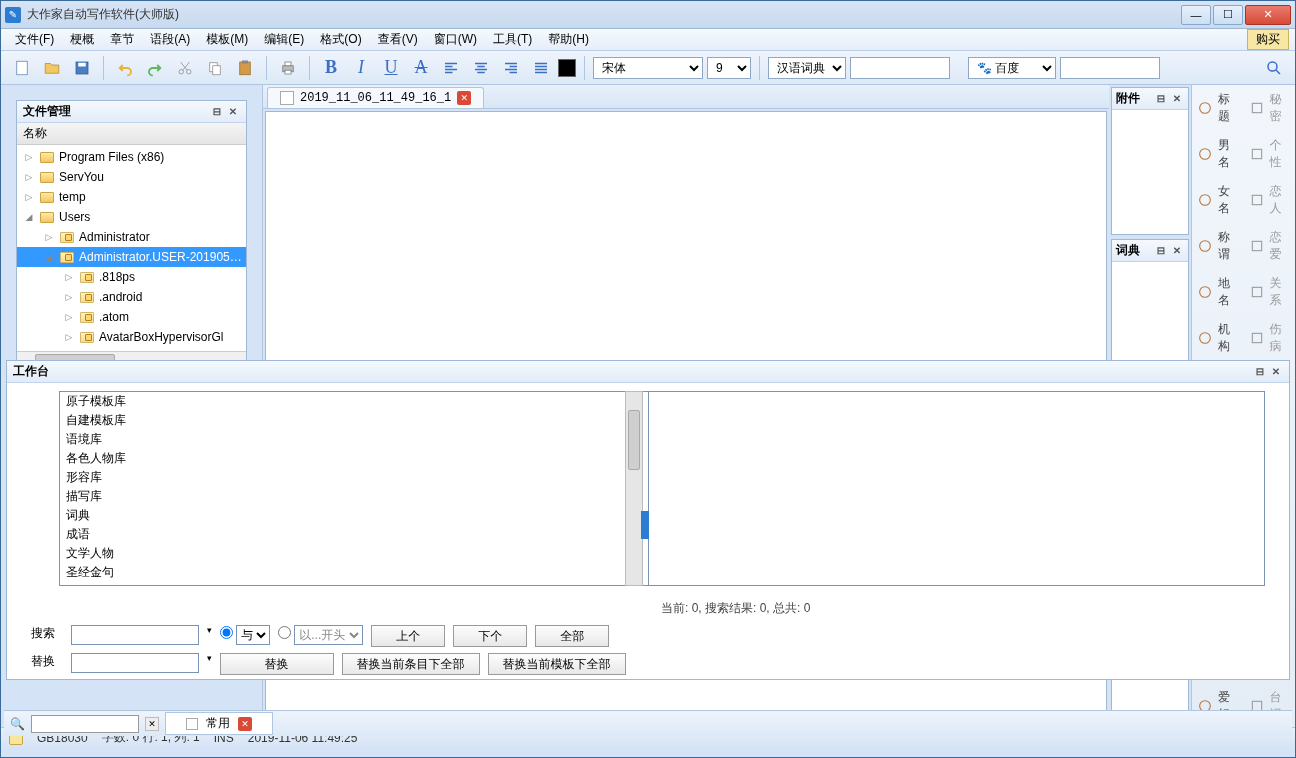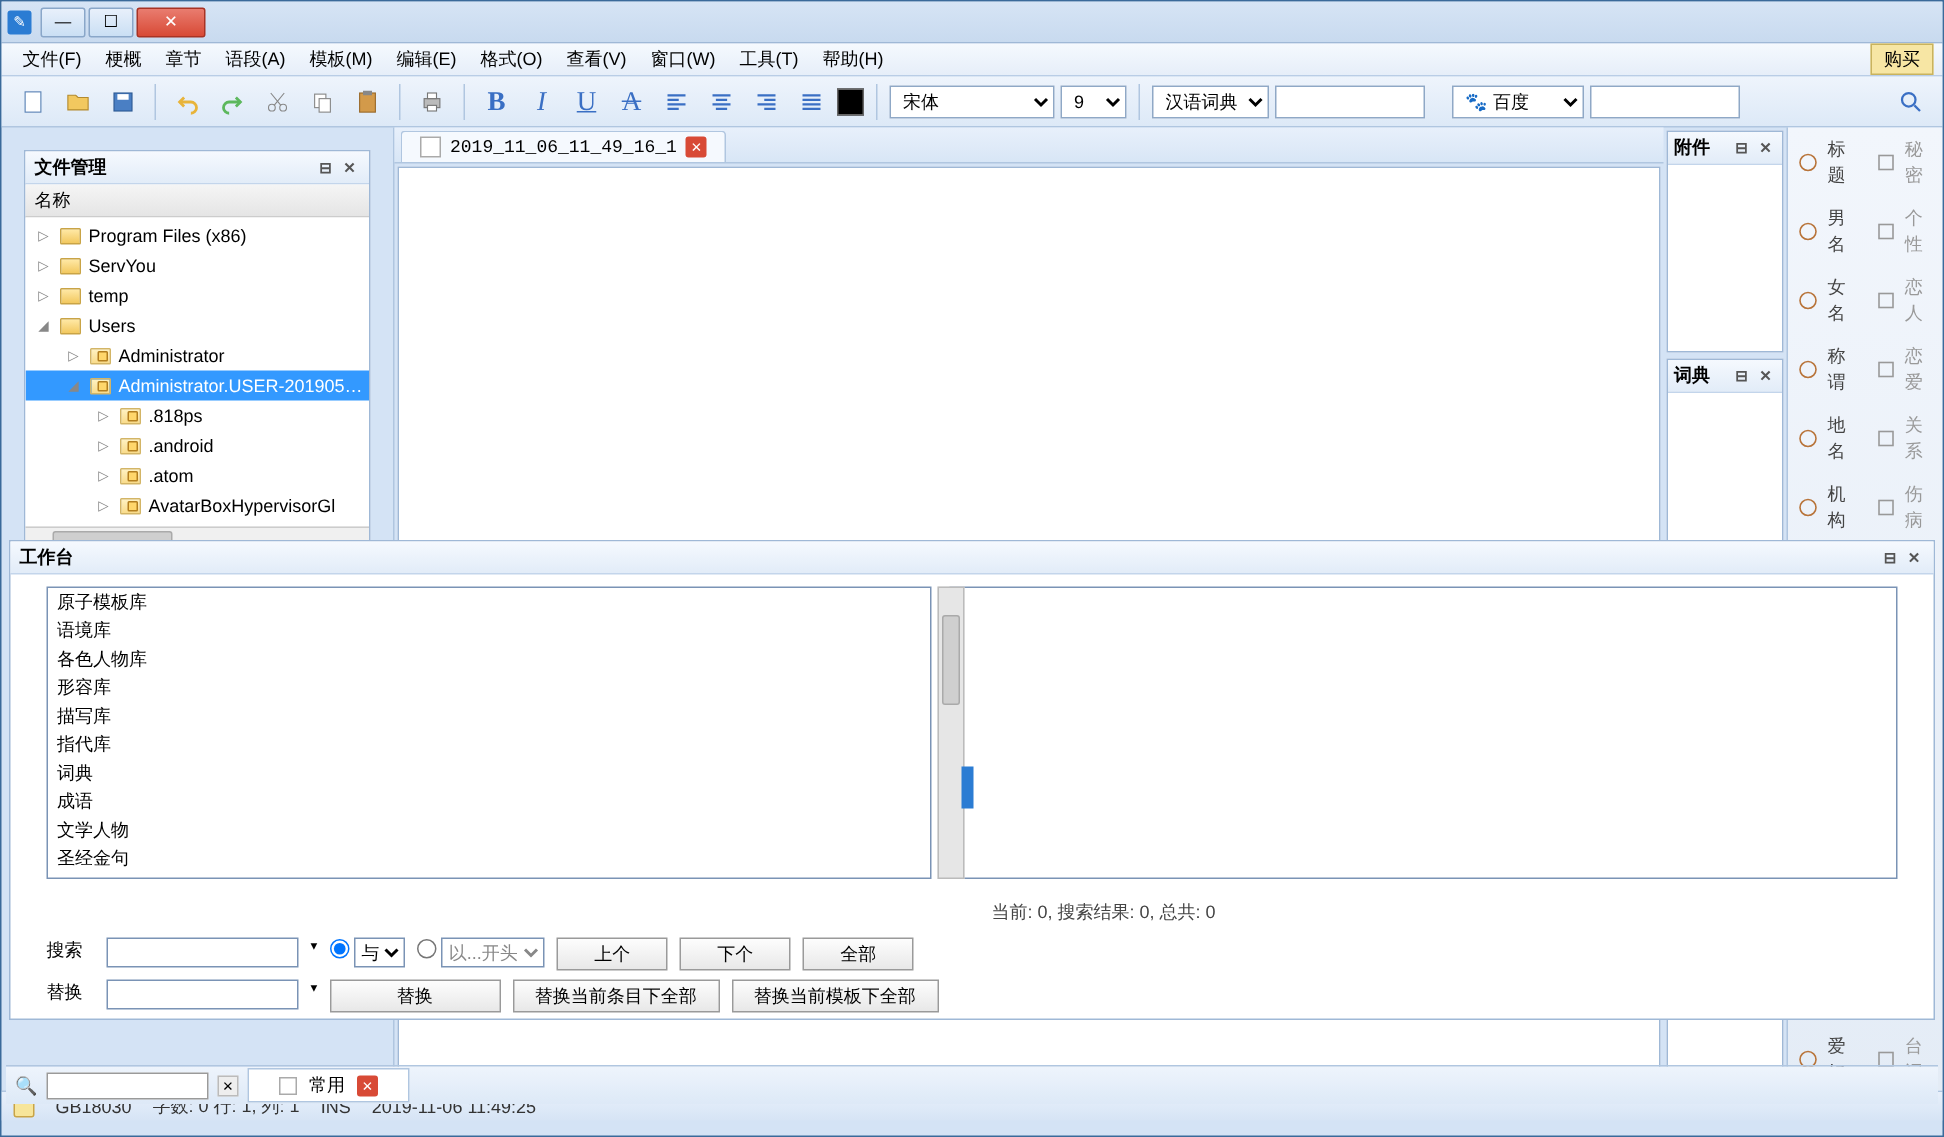--- a/index.html
+++ b/index.html
@@ -66,21 +66,21 @@
 .sbitem { width: 50%; padding: 6px 4px; display: flex; align-items: center; gap: 4px; cursor: pointer; }
 .sbicon { width: 18px; height: 18px; display: flex; align-items: center; justify-content: center; color: #b8743a; flex-shrink: 0; }
 .sbicon svg { width: 16px; height: 16px; stroke: #b8743a; fill: none; stroke-width: 1.6; }
 .sbicon.gray svg { stroke: #999; }
 .sblabel { color: #444; font-size: 12px; }
 .sblabel.gray { color: #999; }
 
 .workbench { height: 320px; border-top: 1px solid #9fb8d6; margin: 2px; background: #fff; display: flex; flex-direction: column; }
 .wb-body { flex: 1; display: flex; gap: 12px; padding: 8px 24px; }
 .wb-listwrap { position: relative; width: 590px; }
-.wb-list { width: 100%; height: 195px; border: 1px solid #7a93b5; background: #fff; overflow-y: scroll; }
+.wb-list { width: 100%; height: 195px; border: 1px solid #7a93b5; background: #fff; overflow-y: scroll; margin-left: 28px; }
 .wb-list .item { padding: 1px 6px; cursor: pointer; font-size: 12px; }
 .wb-vtrack { position: absolute; right: -22px; top: 0; width: 18px; height: 195px; background: #e6e6e6; border: 1px solid #bbb;}
 .wb-vthumb { position: absolute; top: 18px; left: 2px; width: 12px; height: 60px; background: #cfcfcf; border: 1px solid #aaa; border-radius: 2px;}
 .wb-drag { position: absolute; right: -28px; top: 120px; width: 8px; height: 28px; background: #2b7cd3; }
 .wb-right { flex: 1; border: 1px solid #7a93b5; background: #fff; }
 
 .wb-status { padding: 6px 0 0 24px; color: #444; font-size: 12px;}
 .wb-controls { padding: 8px 24px; }
 .wb-row { display: flex; align-items: flex-start; gap: 8px; margin-bottom: 6px; }
 .wb-label { width: 32px; }
@@ -95,20 +95,21 @@
 .bb-tab { background: #fff; border: 1px solid #b0c6e0; padding: 2px 20px; display: flex; align-items: center; gap: 8px; cursor: pointer;}
 
 .statusbar { height: 20px; background: linear-gradient(#e8f0fb,#d6e4f5); border-top: 1px solid #b0c6e0; display: flex; align-items: center; justify-content: flex-start; padding: 0 8px; gap: 14px; font-size: 12px; color: #333;}
 .lockicn { width: 14px; height: 14px; background: #f7e59a; border: 1px solid #c9a446; border-radius: 2px;}
 </style>
 </head>
 <body>
 
 <div class="titlebar">
   <div class="app-icon">✎</div>
+  <div class="title">大作家自动写作软件(大师版)</div>
   <div class="winbtns">
     <div class="winbtn">—</div>
     <div class="winbtn">☐</div>
     <div class="winbtn close">✕</div>
   </div>
 </div>
 
 <div class="menubar" id="menubar">
     <div class="menu">文件(F)</div>
     <div class="menu">梗概</div>
@@ -622,25 +623,25 @@
     <span>工作台</span>
     <div class="pticons">
         <div class="pticon">⊟</div>
         <div class="pticon">✕</div>
       </div>
   </div>
   <div class="wb-body">
     <div class="wb-listwrap">
       <div class="wb-list" id="wblist">
           <div class="item">原子模板库</div>
+          <div class="item">自建模板库</div>
           <div class="item">语境库</div>
           <div class="item">各色人物库</div>
           <div class="item">形容库</div>
           <div class="item">描写库</div>
-          <div class="item">指代库</div>
           <div class="item">词典</div>
           <div class="item">成语</div>
           <div class="item">文学人物</div>
           <div class="item">圣经金句</div>
         </div>
       <div class="wb-vtrack">
           <div class="wb-vthumb"></div>
         </div>
       <div class="wb-drag"></div>
     </div>

